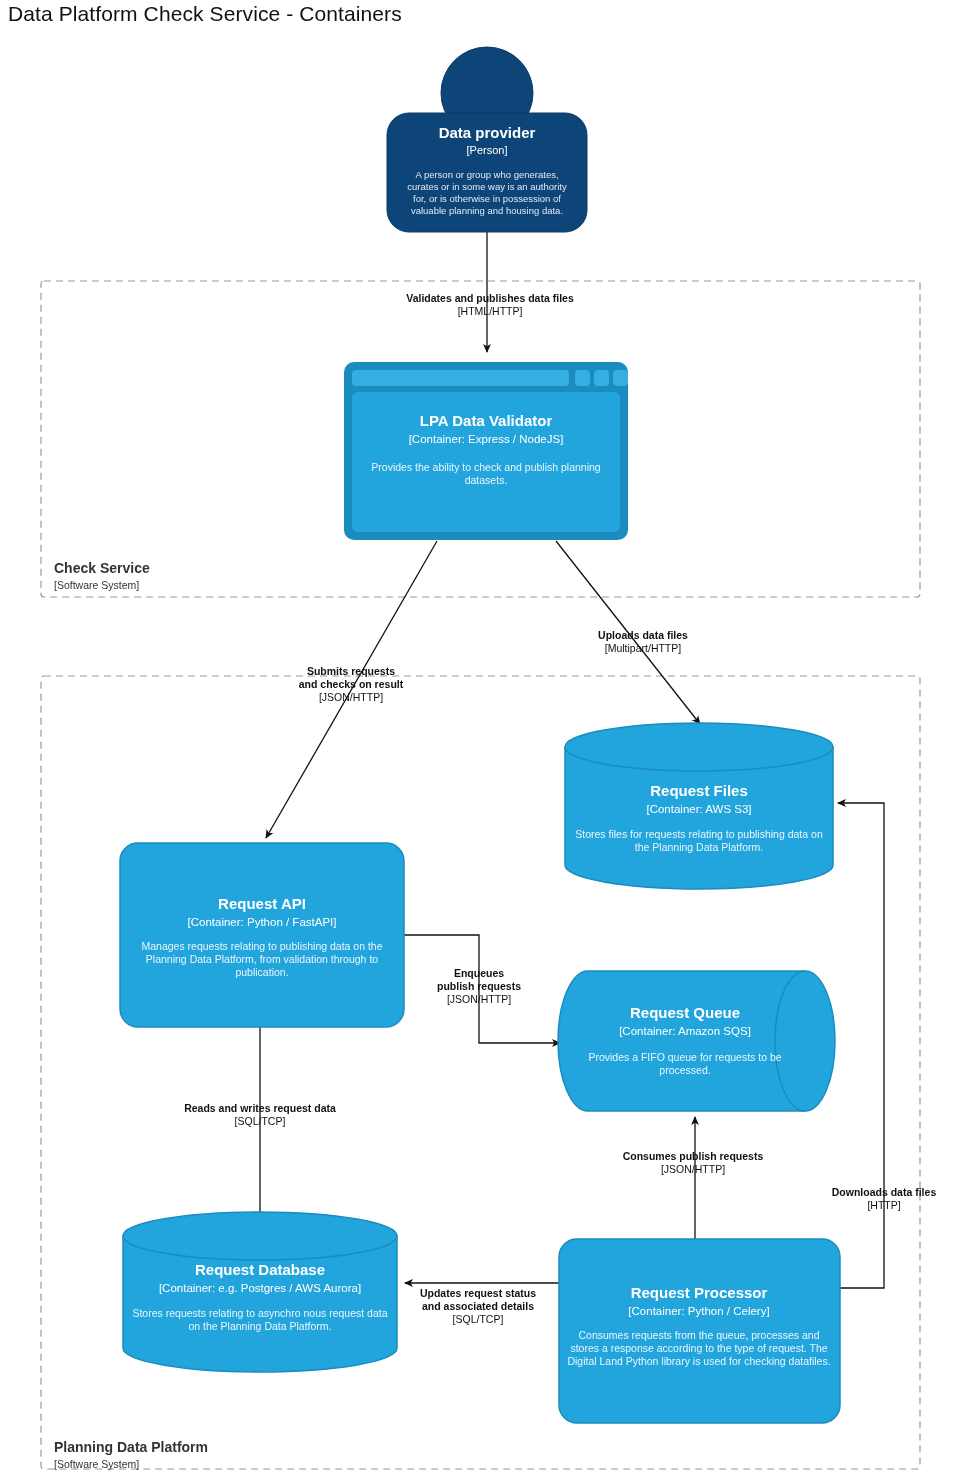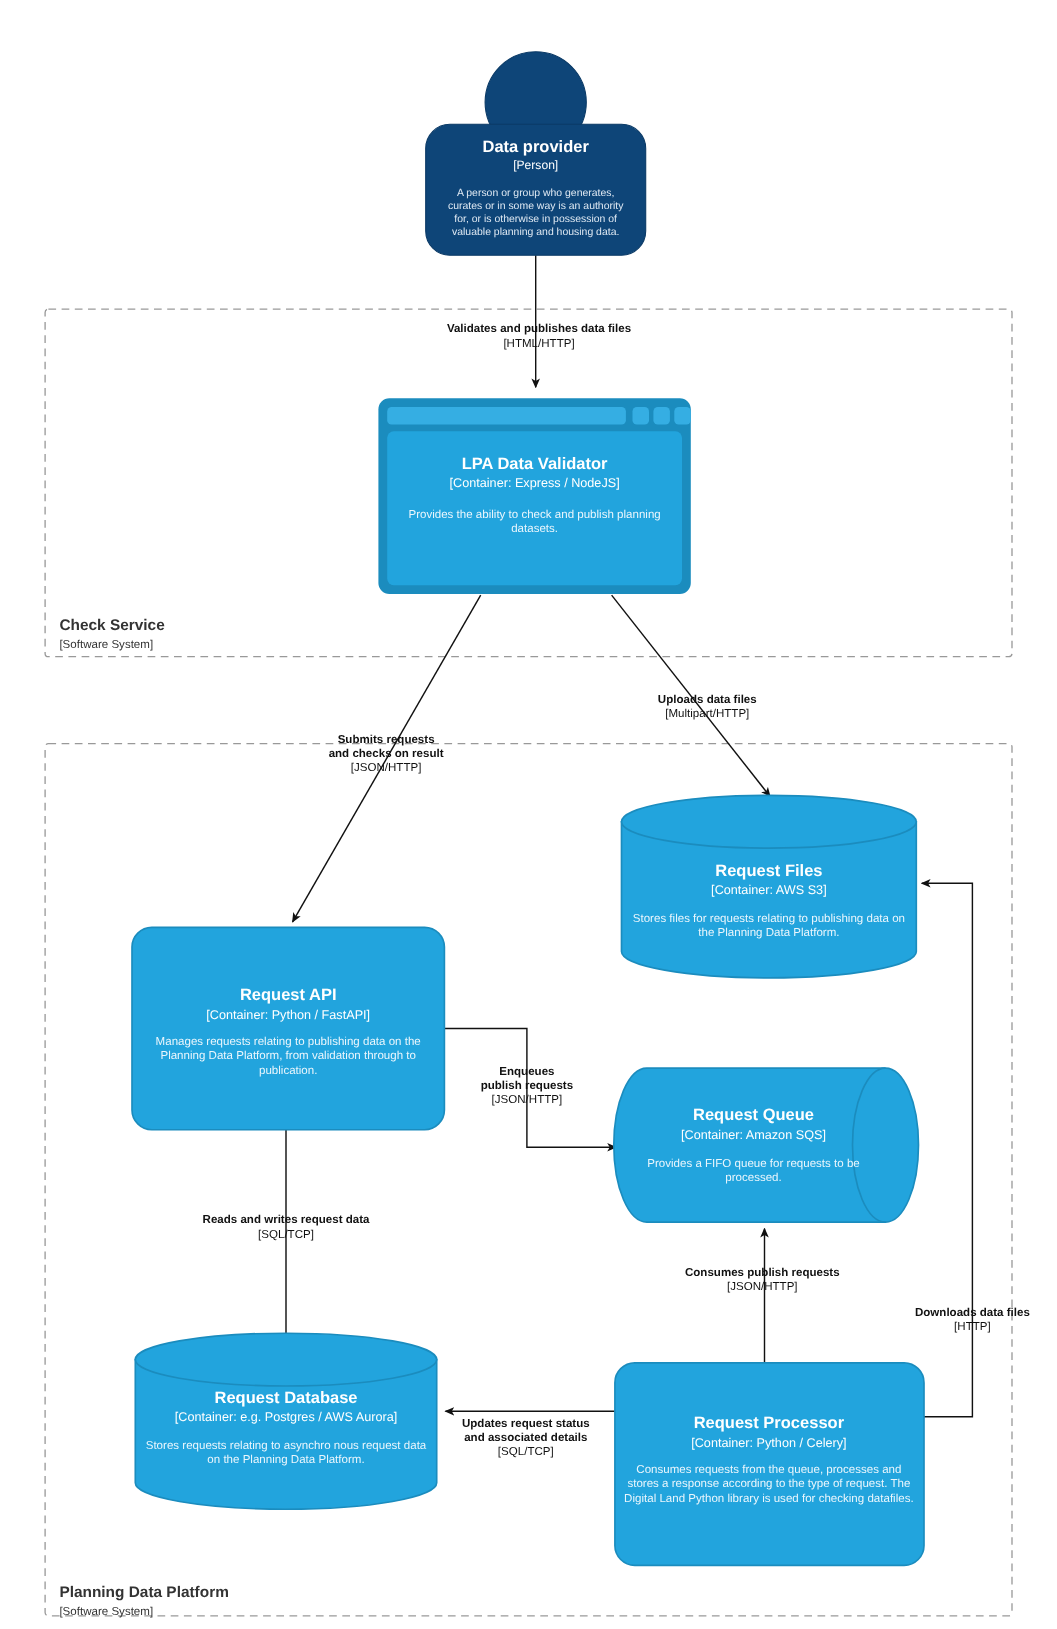--- a/index.html
+++ b/index.html
@@ -22,20 +22,21 @@
   .boundary-name{font-weight:bold;fill:#333333;font-size:14px;}
   .boundary-type{fill:#333333;font-size:10.5px;}
   .edge-line{stroke:#111111;stroke-width:1.3;fill:none;}
   .boundary-box{fill:none;stroke:#999999;stroke-width:1.2;stroke-dasharray:7 5;}
 </style>
 </head>
 <body>
 
 <div id="diagram-root">
 
+  <div class="page-title">Data Platform Check Service - Containers</div>
 
   <svg width="961" height="1481" viewBox="0 0 961 1481">
     <defs>
       <marker id="arrowhead" markerWidth="9" markerHeight="9" refX="8" refY="4.5" orient="auto" markerUnits="userSpaceOnUse">
         <path d="M0,0.6 L9,4.5 L0,8.4 L2.3,4.5 Z" fill="#111111"></path>
       </marker>
     </defs>
 
     <g>
       <rect class="boundary-box" x="41" y="281" width="879" height="316" rx="3"></rect>

